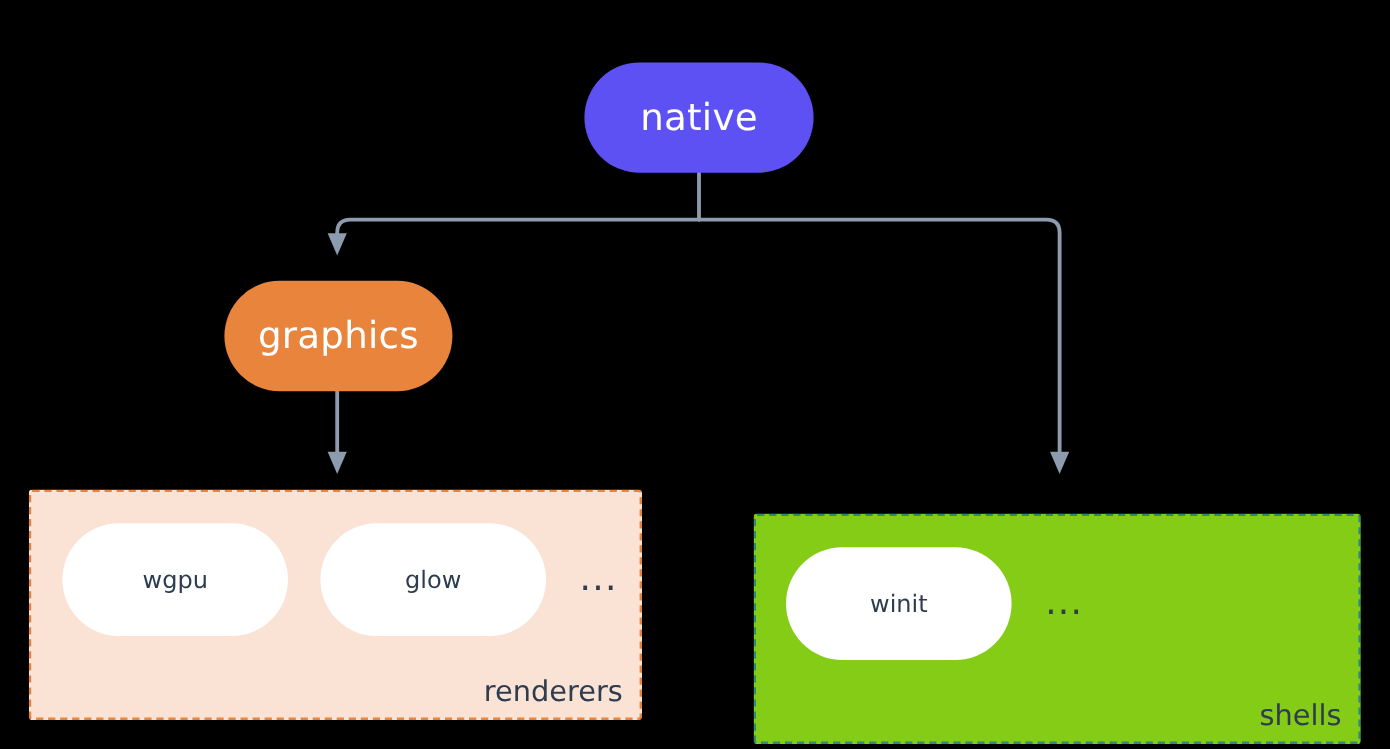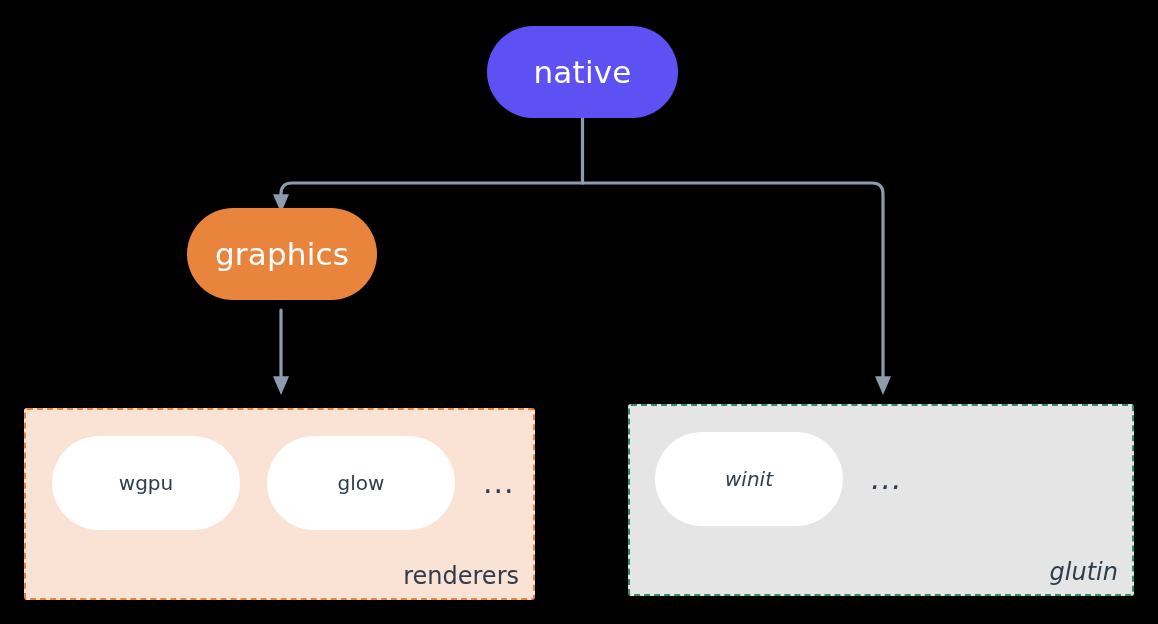--- a/index.html
+++ b/index.html
@@ -36,20 +36,21 @@
     display: flex;
     align-items: center;
     justify-content: center;
     box-sizing: border-box;
     border-radius: 46px;
     color: #ffffff;
     font-size: 31px;
     letter-spacing: 0.2px;
     line-height: 1;
     white-space: nowrap;
+    margin-top: 26px;
   }
   #node-native {
     left: 487px;
     top: 26px;
     width: 191px;
     height: 92px;
     background: #5d51f3;
   }
   #node-graphics {
     left: 187px;
@@ -70,26 +71,25 @@
   #group-renderers {
     left: 24px;
     top: 408px;
     width: 511px;
     height: 192px;
     background: #fae2d5;
     border-color: #e8843c;
   }
   #group-shells {
     left: 628px;
-    top: 404px;
+    top: 428px;
     width: 506px;
     height: 192px;
-    background: #e5e5e5;
+    background: #84cc16;
     border-color: #2f8c73;
-    font-style: italic;
   }
   .group-label {
     position: absolute;
     right: 14px;
     bottom: 10px;
     font-size: 24px;
     color: #2d3c4e;
     line-height: 1;
     white-space: nowrap;
   }
@@ -169,16 +169,16 @@
     <span class="group-label">renderers</span>
   </div>
 
   <div class="group" id="group-shells">
     <div class="pill-row">
       <div class="pill">
         <span>winit</span>
       </div>
       <span class="ellipsis">...</span>
     </div>
-    <span class="group-label">glutin</span>
+    <span class="group-label">shells</span>
   </div>
 
 </div>
 
 </body></html>

